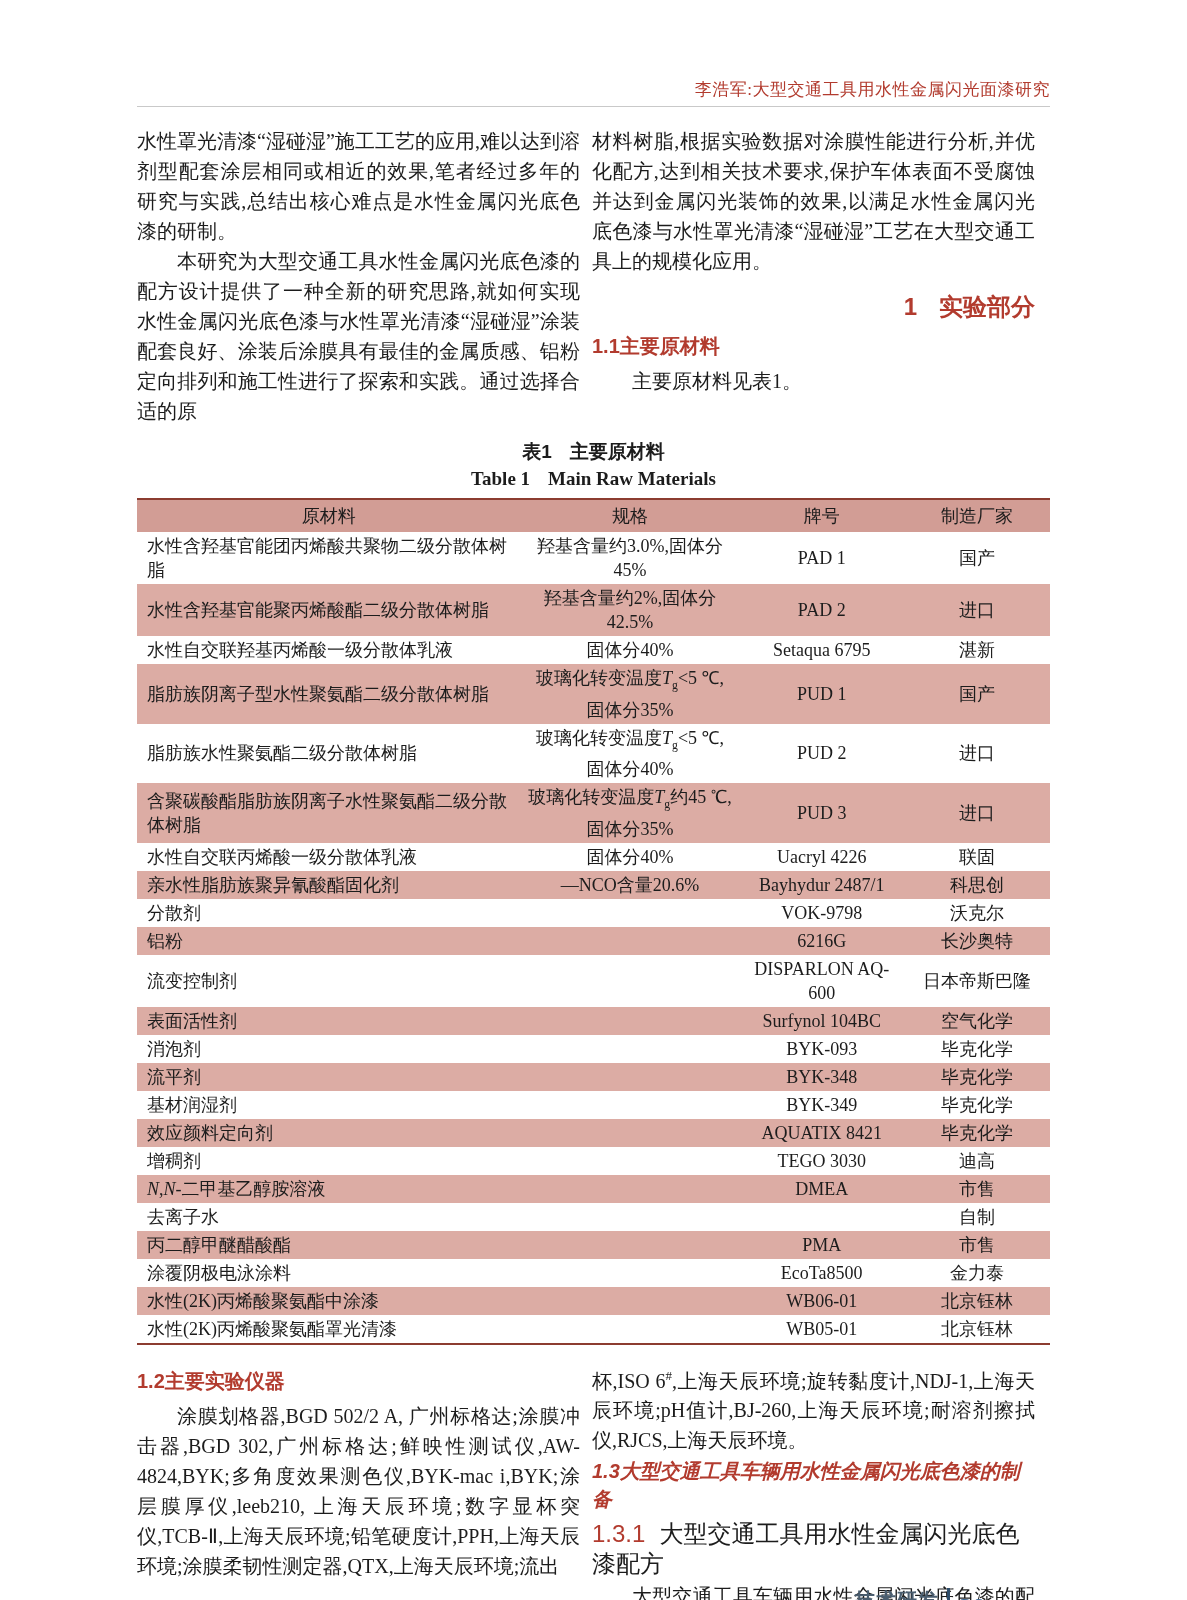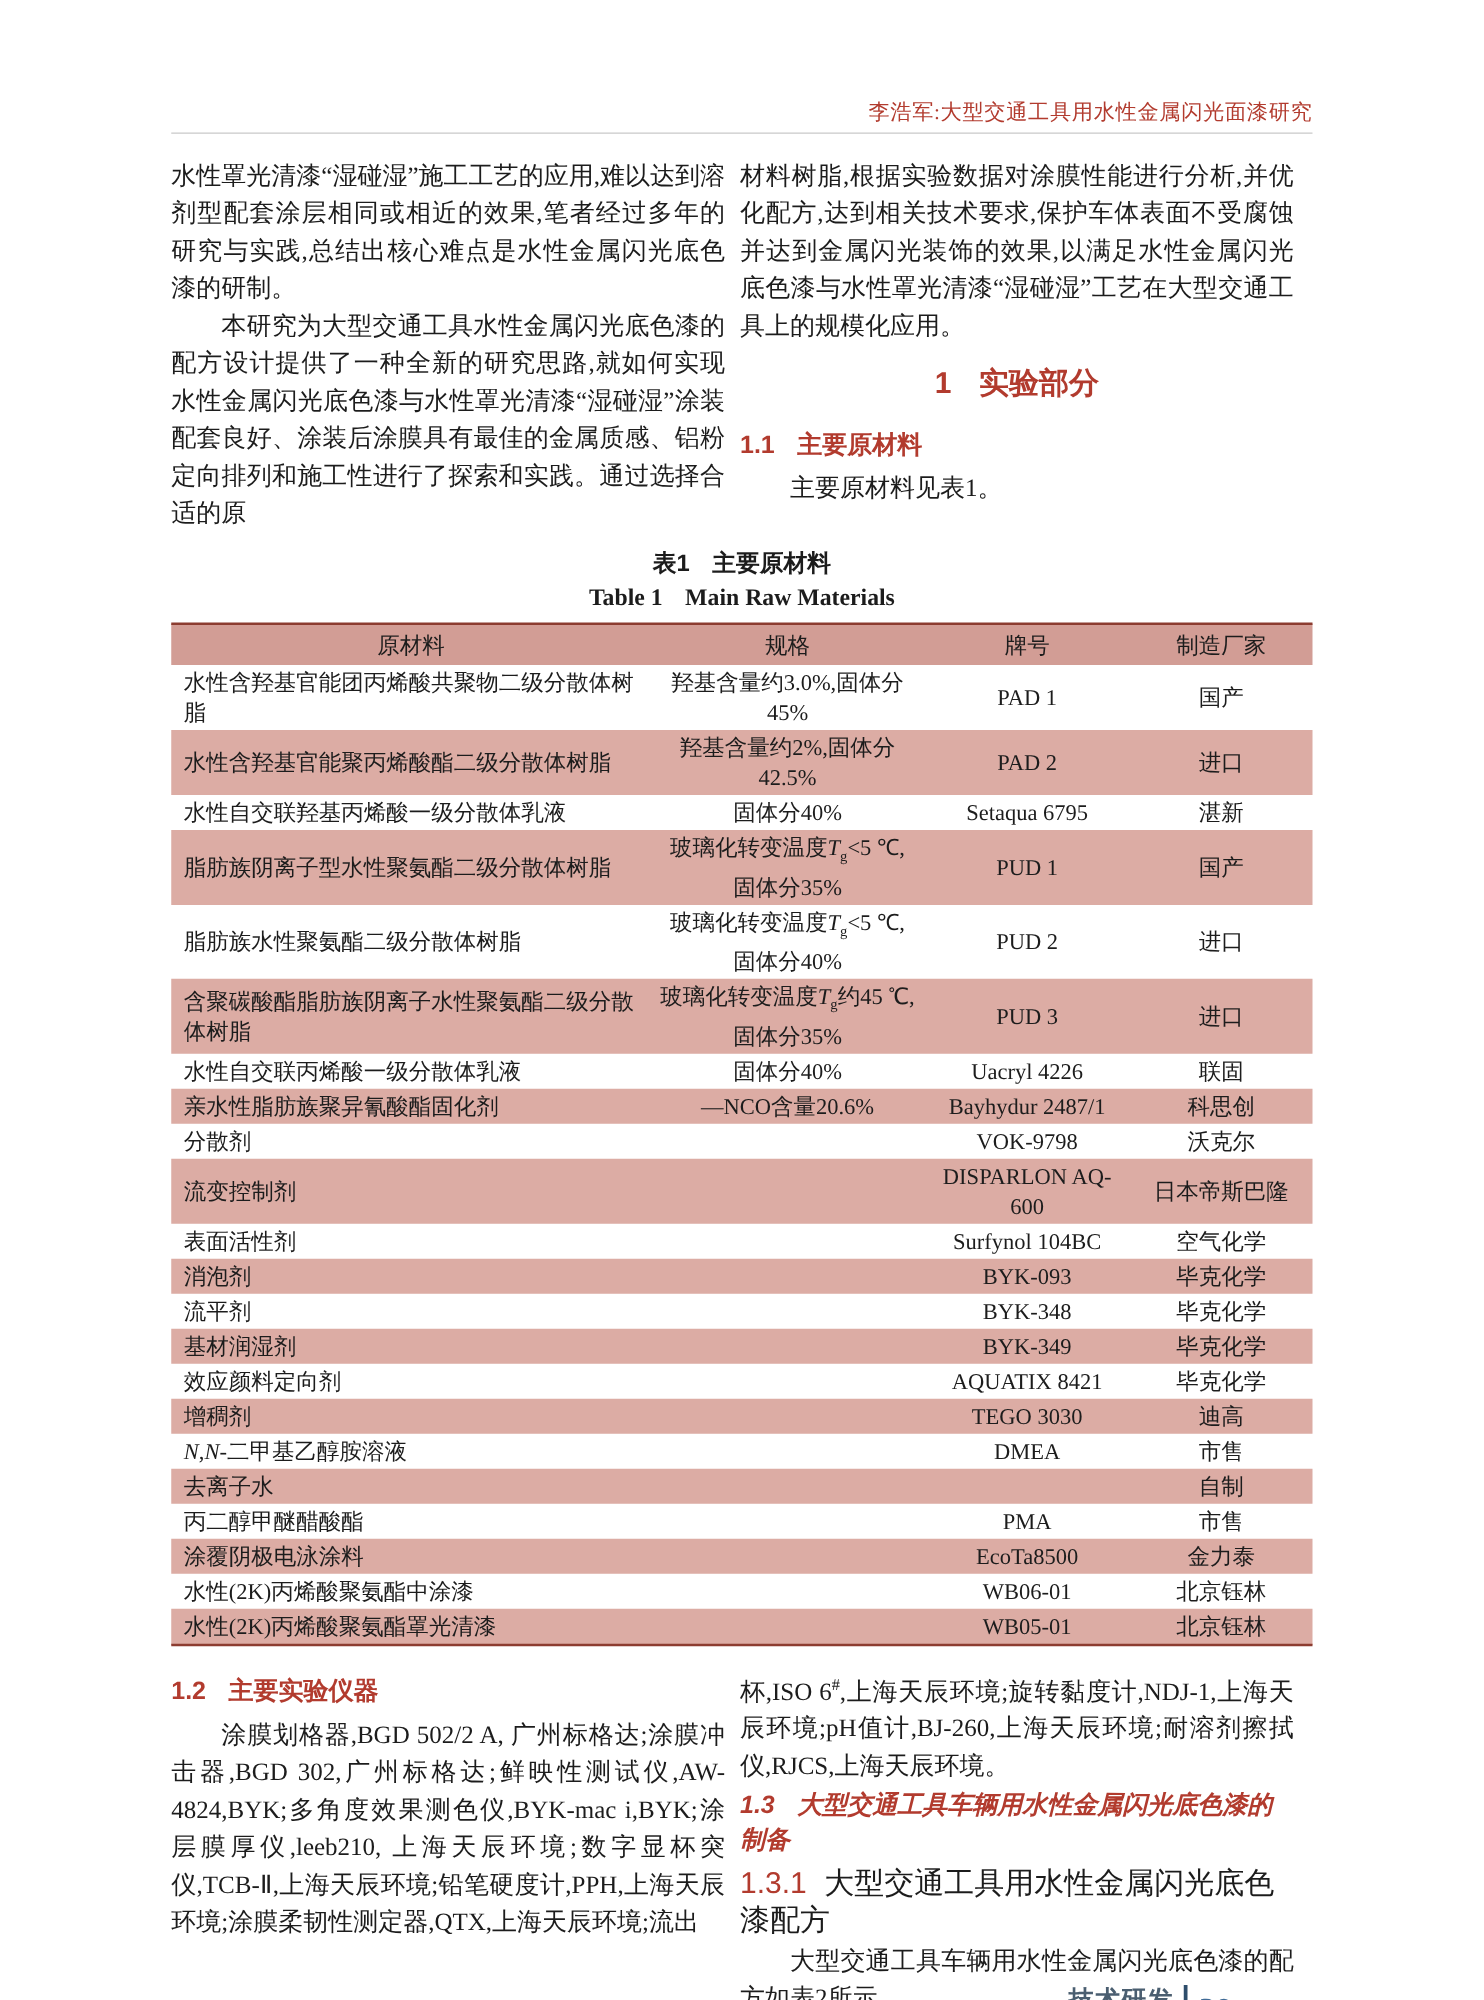--- a/index.html
+++ b/index.html
@@ -31,30 +31,30 @@
     position:absolute; top:106px; left:137px; width:913px; height:0;
     border-top:1px solid var(--rule);
   }
   .content { position:absolute; top:126px; left:137px; width:913px; }
   .cols { display:flex; gap:12px; }
   .col { width:443px; font-size:20px; line-height:30px; text-align:justify; }
   .col p { margin:0; }
   .indent { text-indent:2em; }
   .h1 {
     font-family:"Liberation Sans", sans-serif; font-weight:bold;
-    color:var(--red); font-size:24px; margin:16px 0 20px 0; line-height:30px;
-    text-align:center;
+    color:var(--red); font-size:24px; margin:16px 0 10px 0; line-height:30px;
+    text-align:right;
   }
   .h1 .num { margin-right:22px; }
   .h2 {
     font-family:"Liberation Sans", sans-serif; font-weight:bold;
     color:var(--red); font-size:20px; margin:6px 0 6px 0; line-height:28px;
     text-align:left;
   }
-  .h2 .num { margin-right:18px; }
+  .h2 .num { }
   .h3 { font-size:24px; line-height:30px; margin:2px 0; text-align:left; }
   .h3 .num { color:var(--red); font-family:"Liberation Sans", sans-serif; margin-right:14px; }
   
   .tablewrap { margin-top:14px; }
   .cap-zh {
     text-align:center; font-family:"Liberation Sans", sans-serif;
     font-weight:bold; font-size:19px; line-height:24px;
   }
   .cap-zh .gap, .cap-en .gap { display:inline-block; width:18px; }
   .cap-en { text-align:center; font-weight:bold; font-size:19px; line-height:24px; margin:3px 0 7px 0; }
@@ -185,20 +185,26 @@
               <td class="c3">Bayhydur 2487/1</td>
               <td class="c4">科思创</td>
             </tr>
             <tr>
               <td class="c1">分散剂</td>
               <td class="c2"></td>
               <td class="c3">VOK-9798</td>
               <td class="c4">沃克尔</td>
             </tr>
             <tr>
+              <td class="c1">铝粉</td>
+              <td class="c2"></td>
+              <td class="c3">6216G</td>
+              <td class="c4">长沙奥特</td>
+            </tr>
+            <tr>
               <td class="c1">流变控制剂</td>
               <td class="c2"></td>
               <td class="c3">DISPARLON AQ-600</td>
               <td class="c4">日本帝斯巴隆</td>
             </tr>
             <tr>
               <td class="c1">表面活性剂</td>
               <td class="c2"></td>
               <td class="c3">Surfynol 104BC</td>
               <td class="c4">空气化学</td>

